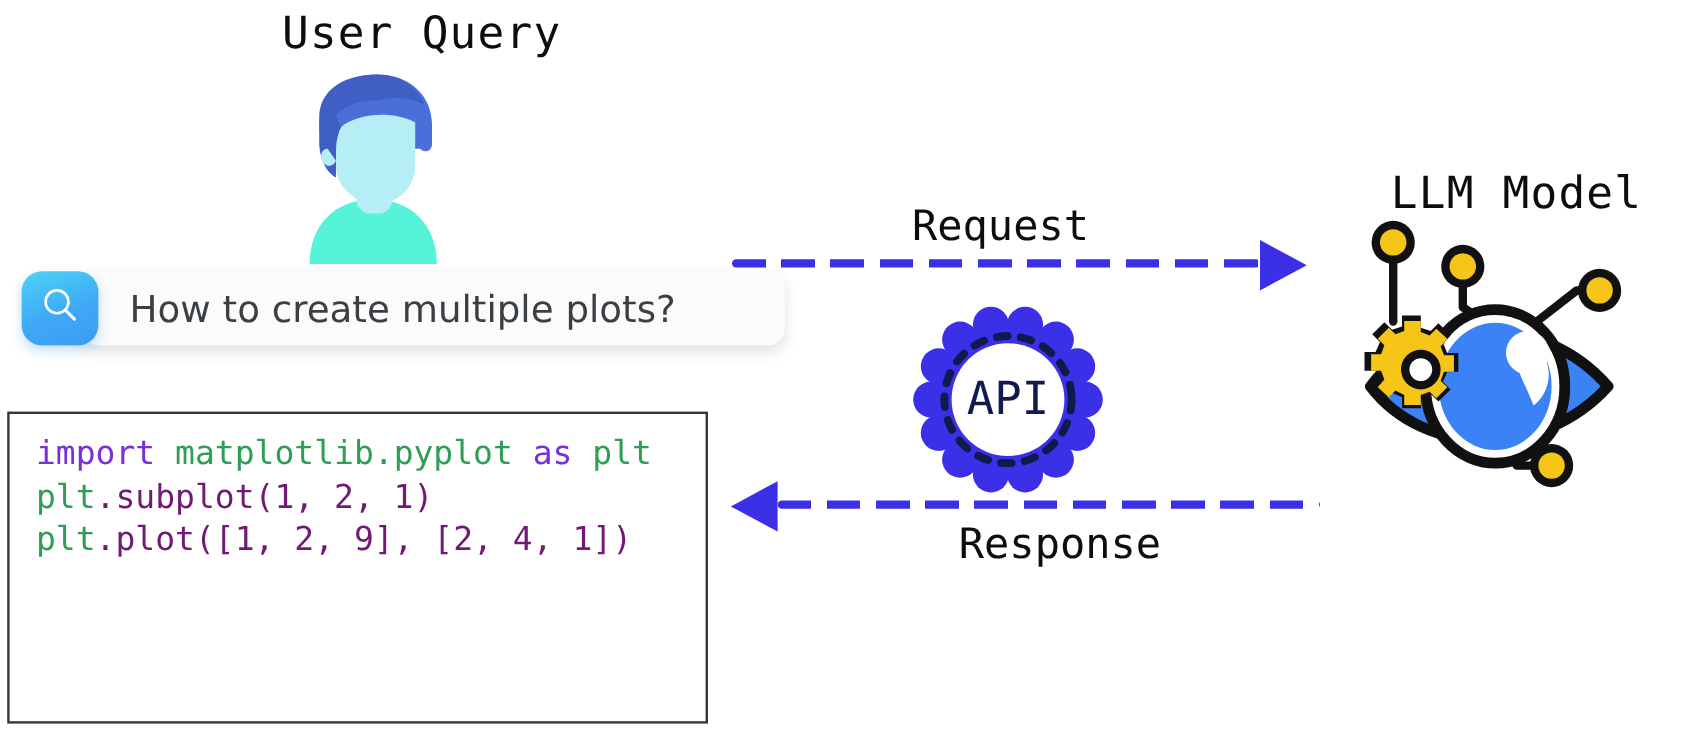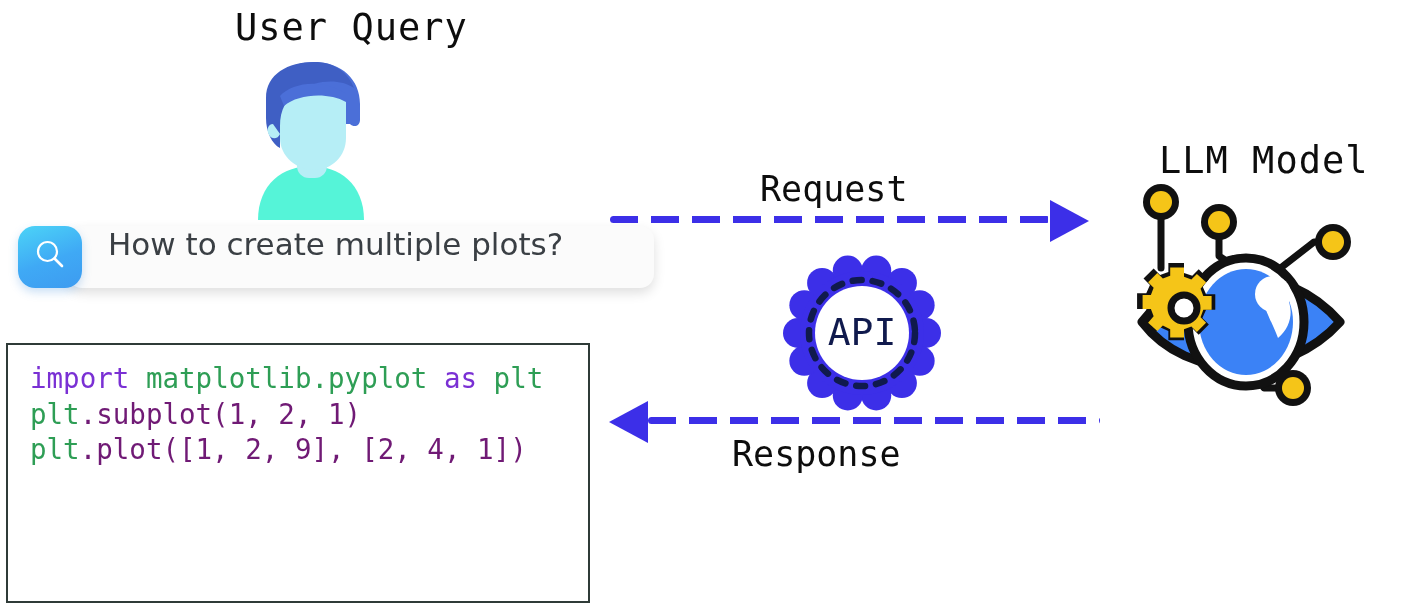--- a/index.html
+++ b/index.html
@@ -62,21 +62,21 @@
     z-index: 2;
   }
   #search-field {
     margin-left: -14px;
     padding: 0 26px 12px 40px;
     min-width: 520px;
     border-radius: 14px;
     background: #fbfbfb;
     box-shadow: 0 5px 12px rgba(0,0,0,0.13);
     display: flex;
-    align-items: flex-start;
+    align-items: flex-end;
     z-index: 1;
   }
   #search-text {
     font-family: "DejaVu Sans", sans-serif;
     font-size: 31px;
     color: #3a3f44;
     white-space: nowrap;
     letter-spacing: 0px;
   }
 
@@ -135,26 +135,26 @@
   }
 
   .arrow-label {
     position: absolute;
     font-family: "DejaVu Sans Mono", monospace;
     font-size: 35px;
     color: #0d0d0d;
     white-space: nowrap;
   }
   #request-label  { left: 760px; top: 169px; }
-  #response-label { left: 732px; top: 434px; }
+  #response-label { left: 799px; top: 434px; }
 
   
   #api-gear {
     position: absolute;
-    left: 772px;
+    left: 750px;
     top: 243px;
     width: 180px;
     height: 180px;
   }
 
   
   #llm-icon {
     position: absolute;
     left: 1118px;
     top: 182px;

